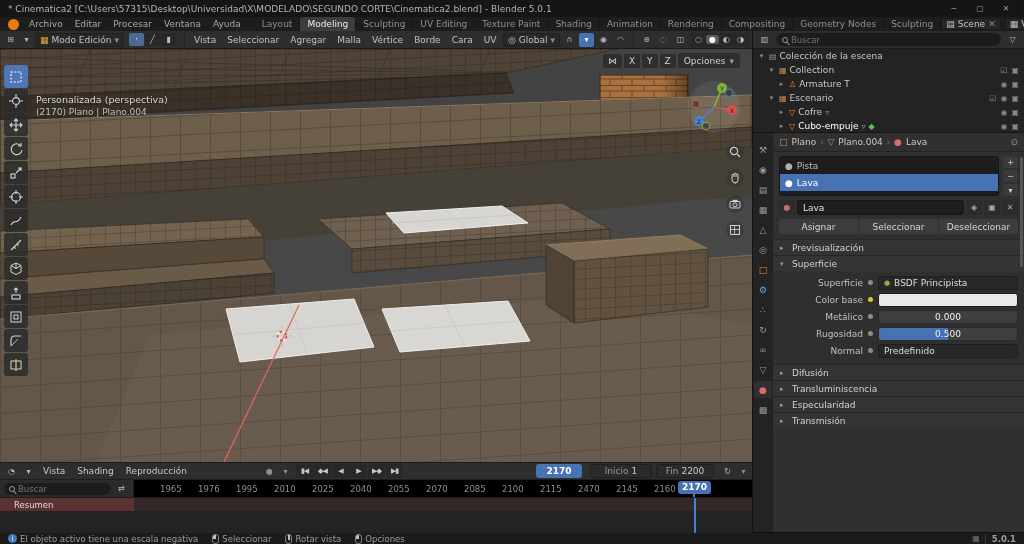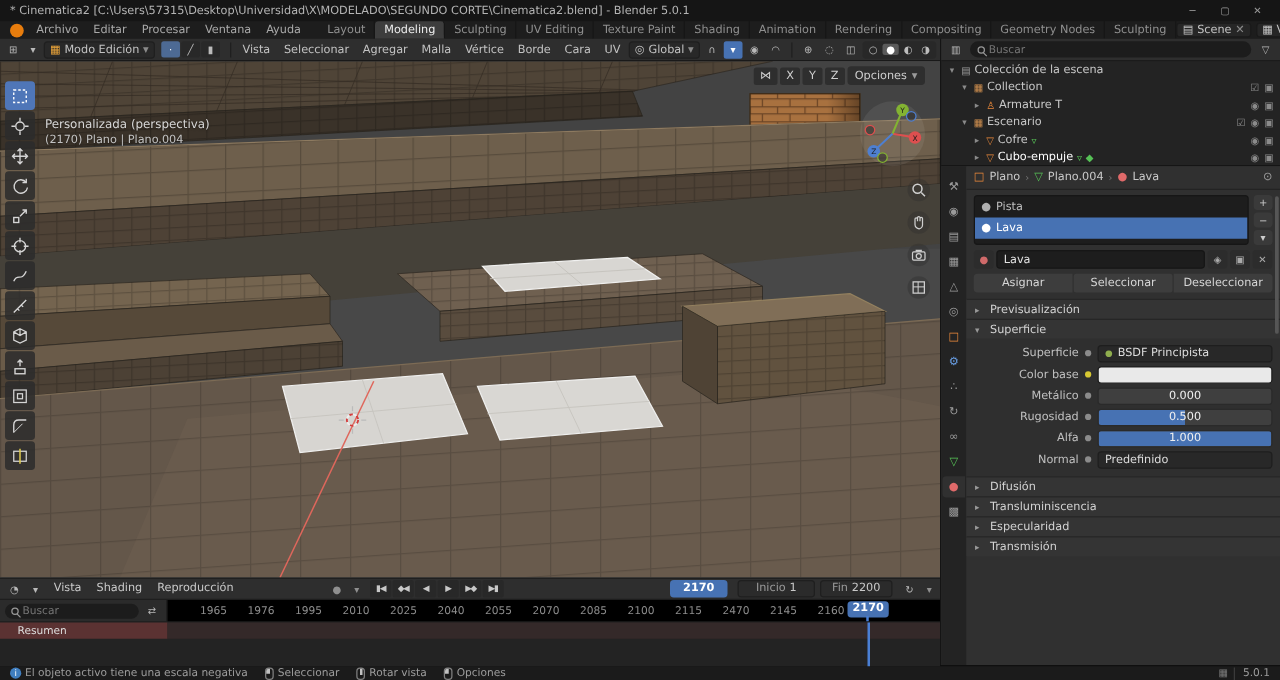--- a/index.html
+++ b/index.html
@@ -109,21 +109,21 @@
   .fcolor{flex:1;height:14px;background:#e9e9e9;border:1px solid #1e1e1e;border-radius:3px;}
   .pscroll{position:absolute;right:1px;top:24px;width:3px;height:110px;background:#565656;border-radius:2px;}
   
   .statusbar{height:12px;background:#1b1b1b;border-top:1px solid #0f0f0f;display:flex;align-items:center;font-size:8.5px;color:#9c9c9c;padding:0 8px;gap:14px;}
   .sb-info{width:9px;height:9px;border-radius:50%;background:#3f7ec0;color:#fff;font-size:7px;display:inline-flex;align-items:center;justify-content:center;flex:none;}
   .hint{display:inline-flex;align-items:center;gap:3px;}
   .mouse{position:relative;width:7px;height:10px;border:1px solid #808080;border-radius:3px;display:inline-block;}
   .mouse.l::before{content:"";position:absolute;left:0;top:0;width:3px;height:4px;background:#c2c2c2;border-radius:2px 0 0 0;}
   .mouse.m::before{content:"";position:absolute;left:2px;top:0;width:2px;height:5px;background:#c2c2c2;}
   .ver{margin-left:auto;display:inline-flex;align-items:center;gap:5px;}
-  .ver .vv{border-left:1px solid #3a3a3a;padding-left:6px;}
+  .ver .vv{border-left:1px solid #3a3a3a;padding-left:6px;font-weight:bold;}
   svg.icon{display:block;}
 </style>
 </head>
 <body>
 
 <div class="titlebar">
   <span>* Cinematica2 [C:\Users\57315\Desktop\Universidad\X\MODELADO\SEGUNDO CORTE\Cinematica2.blend] - Blender 5.0.1</span>
   <span class="tb-sp"></span>
   <span class="winbtn">─</span>
   <span class="winbtn">▢</span>
@@ -658,28 +658,20 @@
         </div>
         <div class="frow">
           <span class="flab">Rugosidad</span>
           <span class="fdot"></span>
           <span class="fslider">
                 <i style="width:50%"></i>
                 <b>0.500</b>
               </span>
         </div>
         <div class="frow">
-          <span class="flab">Alfa</span>
-          <span class="fdot"></span>
-          <span class="fslider">
-                <i style="width:100%"></i>
-                <b>1.000</b>
-              </span>
-        </div>
-        <div class="frow">
           <span class="flab">Normal</span>
           <span class="fdot"></span>
           <span class="fdd">
             <span>Predefinido</span>
           </span>
         </div>
       </div>
       <div class="panel-h">
         <span class="ar">▸</span>
         <span>Difusión</span>

